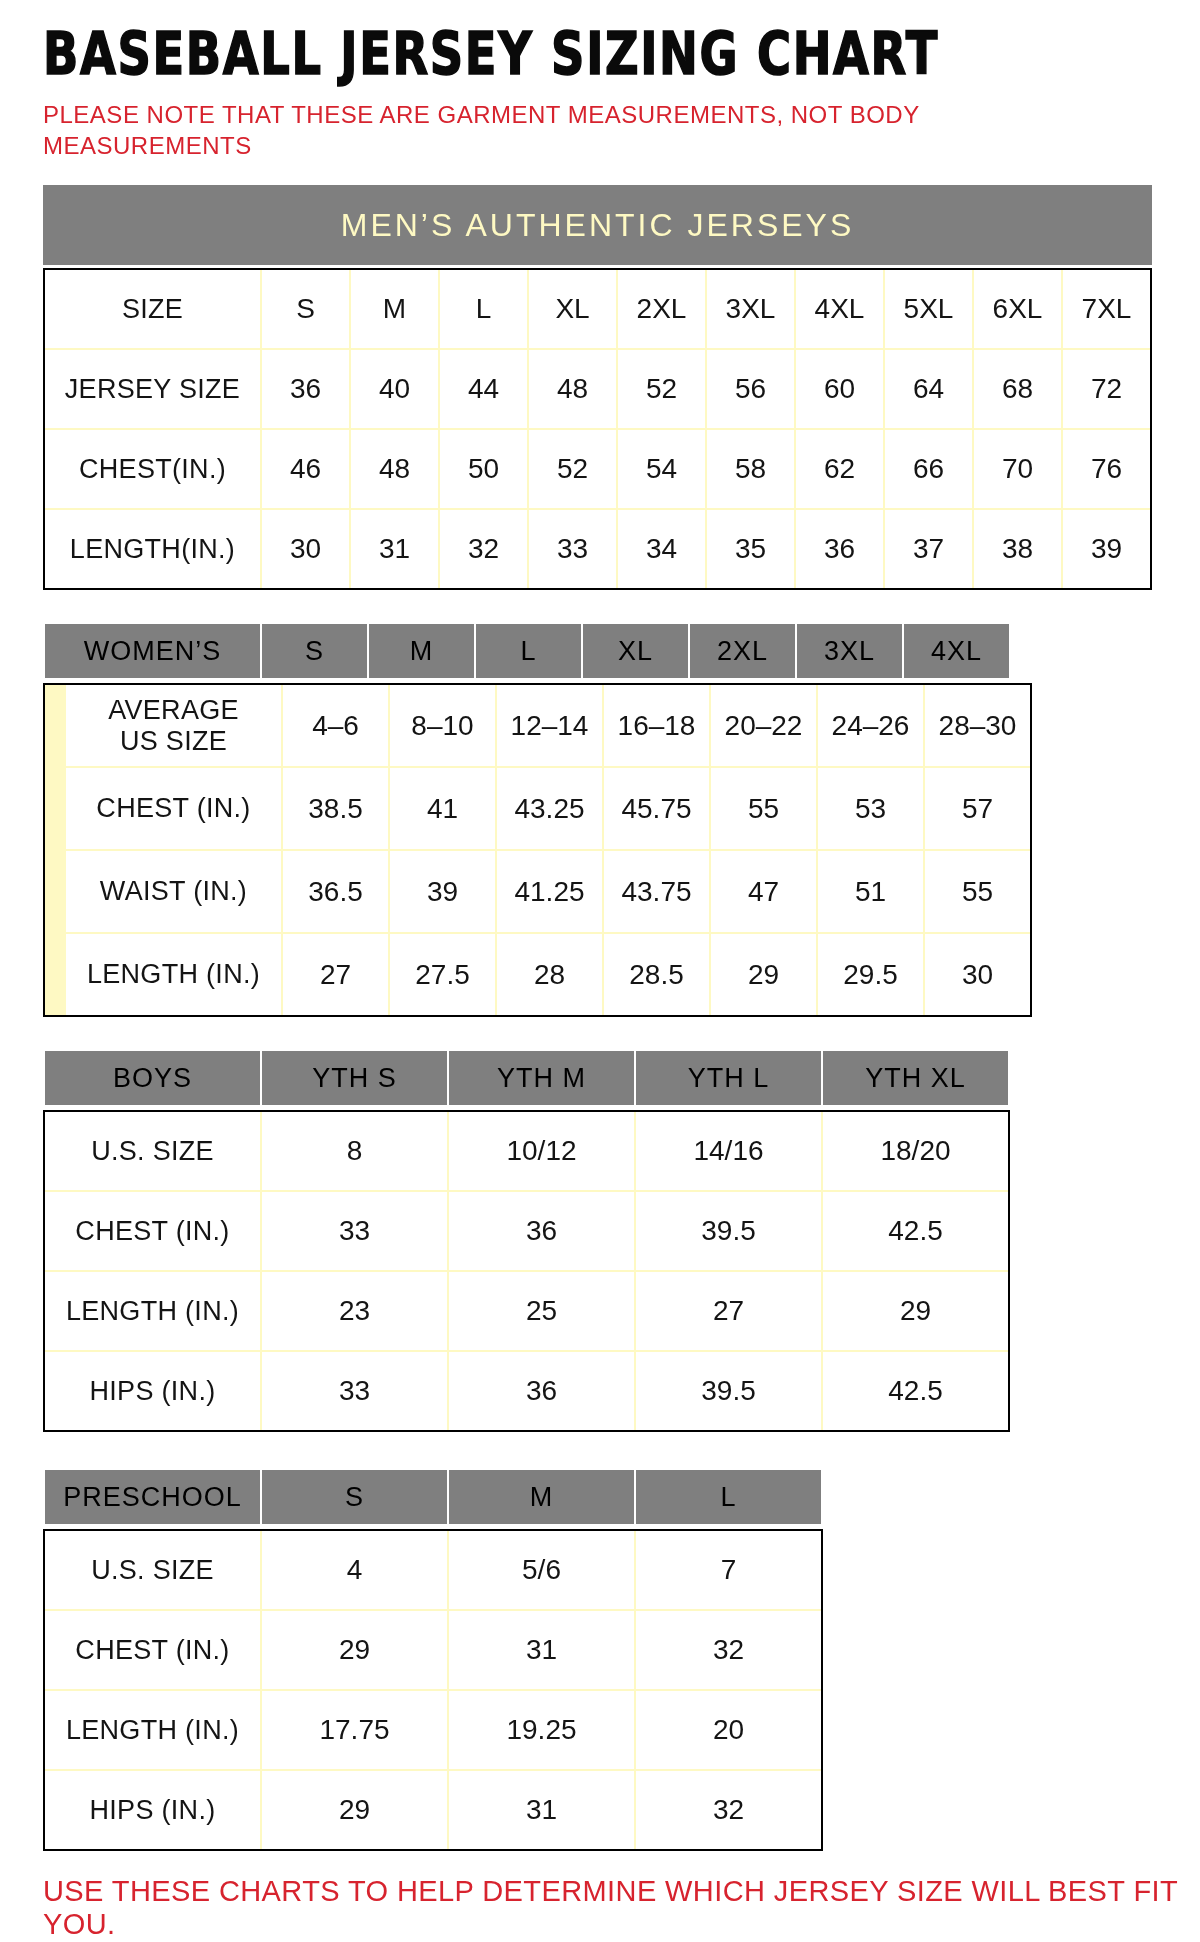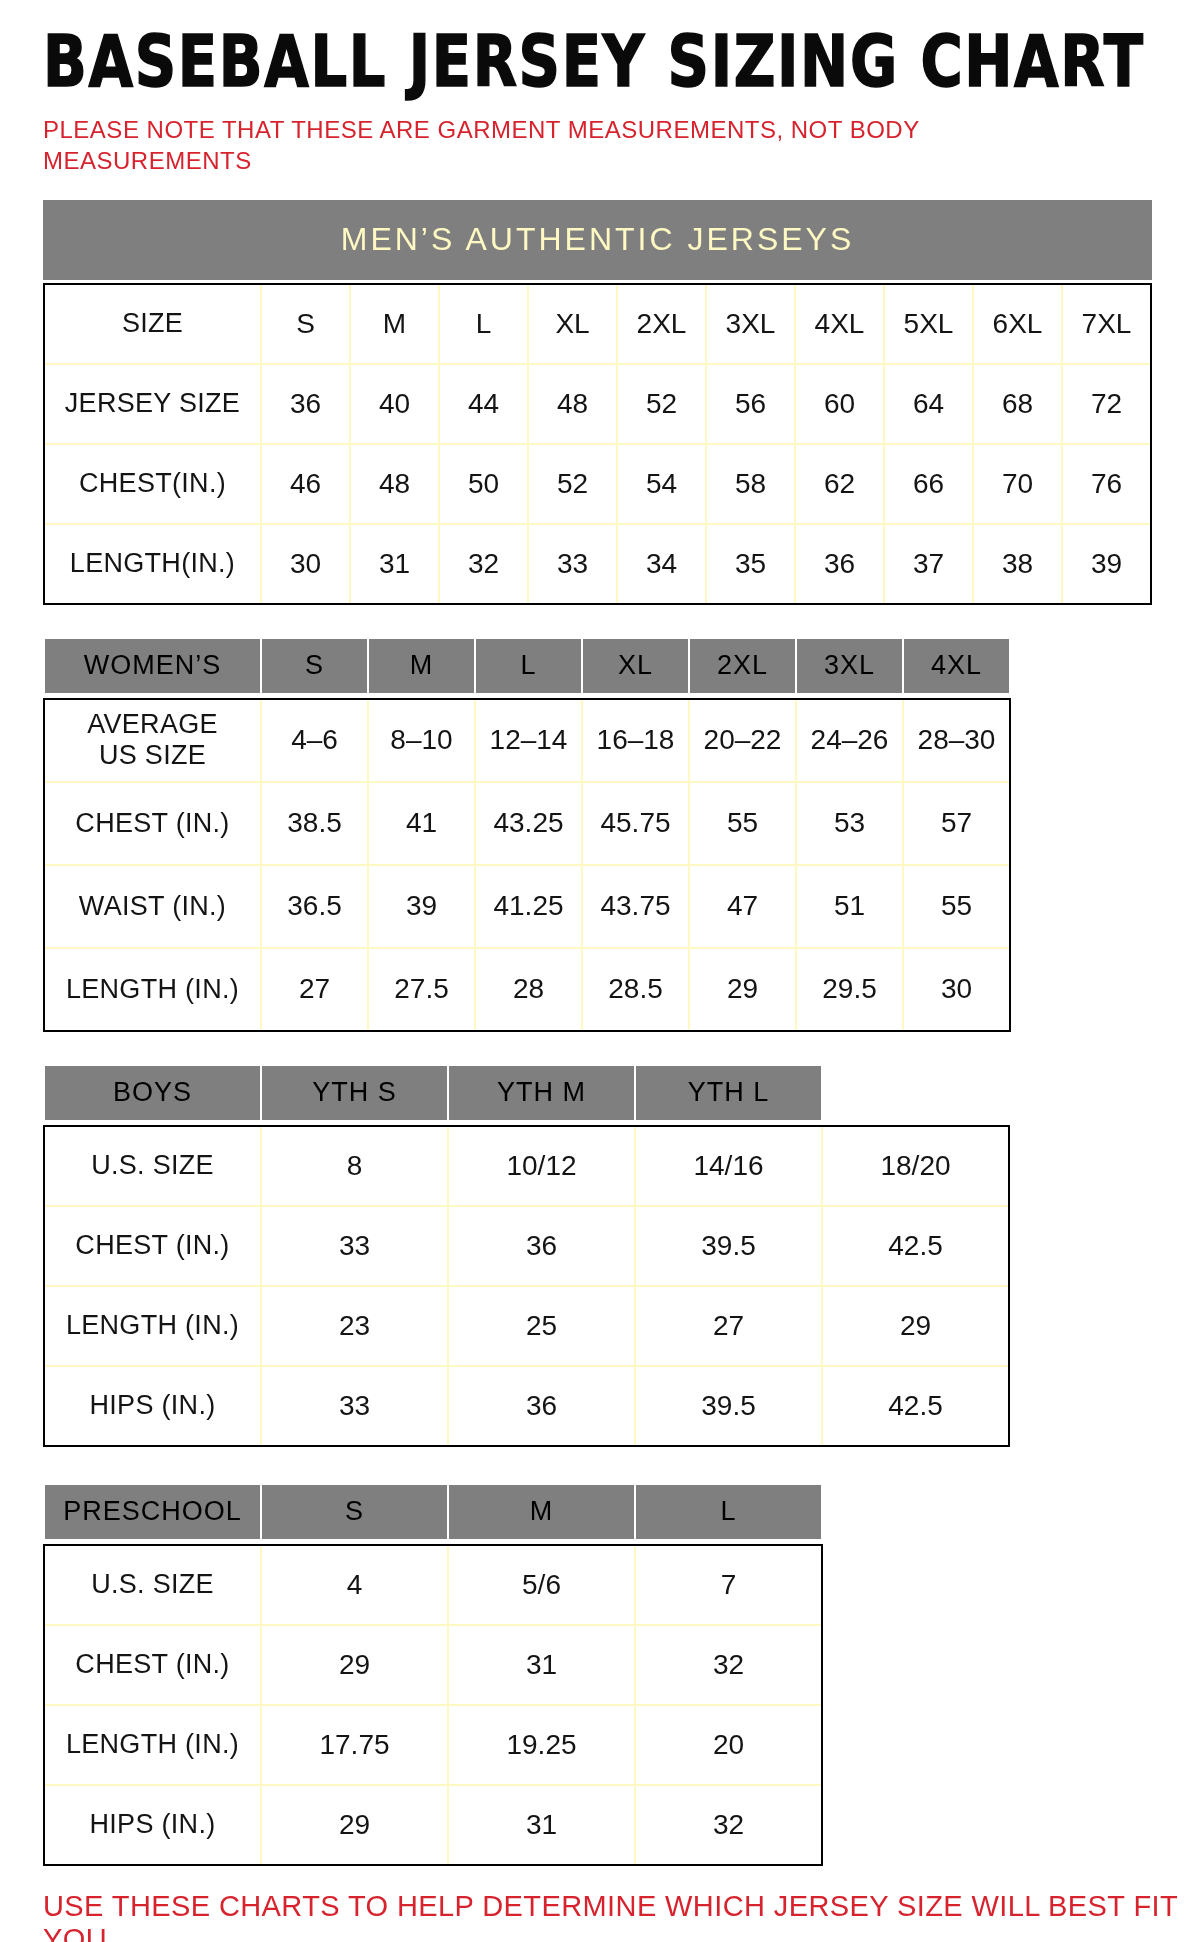--- a/index.html
+++ b/index.html
@@ -5,21 +5,21 @@
   * { margin:0; padding:0; box-sizing:border-box; }
   html,body { background:#ffffff; }
   body {
     width:1200px; height:1942px; overflow:hidden;
     font-family:"Liberation Sans","DejaVu Sans",sans-serif;
     color:#111111;
   }
   .page { padding:24px 0 0 43px; }
 
   
-  .title { font-size:72px; line-height:1.05; font-weight:bold; color:#0a0a0a; }
+  .title { font-size:58px; line-height:1.05; font-weight:bold; color:#0a0a0a; }
   .title-inner{
     display:inline-block; transform:scaleX(0.8); transform-origin:left center;
     font-family:"DejaVu Sans",sans-serif; -webkit-text-stroke:1.6px #0a0a0a;
     letter-spacing:2px; white-space:nowrap;
   }
 
   
   .note { margin-top:14px; font-size:24px; line-height:1.3; letter-spacing:.5px; color:var(--red,#d7232e); }
   .footer-note { margin-top:24px; font-size:29px; letter-spacing:.4px; color:var(--red,#d7232e); }
 
@@ -41,21 +41,21 @@
   .hdr > div{
     background:var(--gray,#7f7f7f); color:#000000;
     display:flex; align-items:center; justify-content:center;
     font-size:27px; letter-spacing:1px;
   }
 
   .tbl{
     display:grid; gap:2px; background:#fef9c3; border:2px solid #000;
     width:max-content; grid-auto-rows:78px;
   }
-  .tbl.w-rows { grid-auto-rows:81px; }
+  .tbl.w-rows { grid-auto-rows:81px;padding-left:21px; }
   .tbl > div{
     background:#ffffff; color:#141414;
     display:flex; align-items:center; justify-content:center;
     font-size:28px;
   }
   .tbl > div.lbl { font-size:27px; letter-spacing:.3px; }
   .pre { white-space:pre-line; text-align:center; line-height:1.15; }
 
   .m-cols { grid-template-columns:215px repeat(10,87px); }
   .w-cols { grid-template-columns:215px repeat(7,105px); }
@@ -179,20 +179,21 @@
       <div>30</div>
     </div>
   </section>
 
   <section class="table-block">
     <div class="hdr b-cols">
       <div>BOYS</div>
       <div>YTH S</div>
       <div>YTH M</div>
       <div>YTH L</div>
+      <div>YTH XL</div>
     </div>
     <div class="tbl b-cols">
       <div class="lbl">U.S. SIZE</div>
       <div>8</div>
       <div>10/12</div>
       <div>14/16</div>
       <div>18/20</div>
 
       <div class="lbl">CHEST (IN.)</div>
       <div>33</div>

